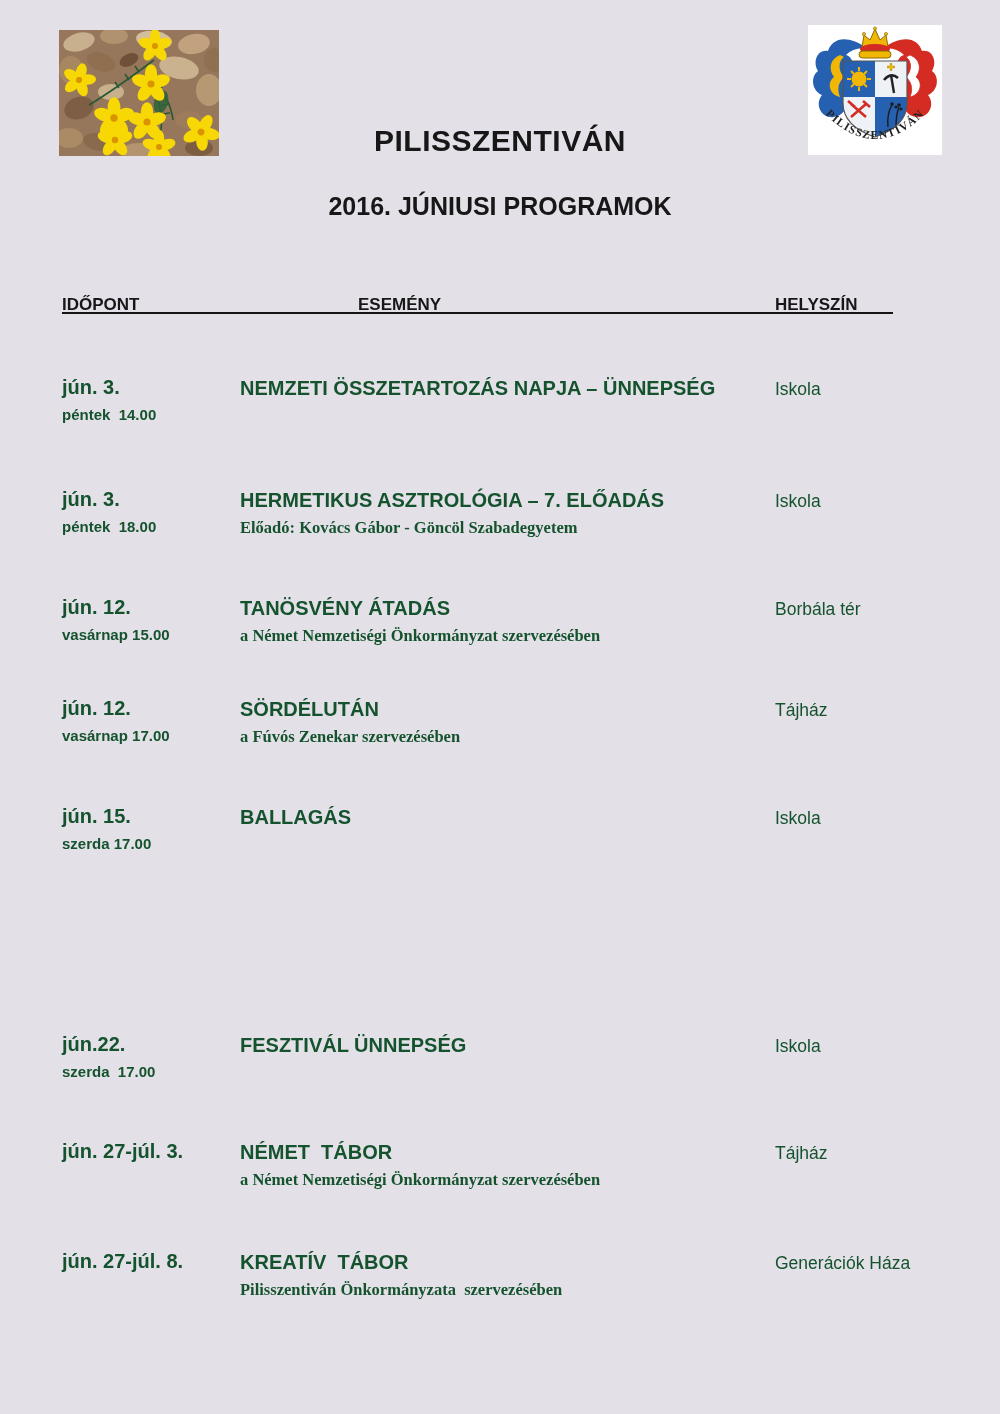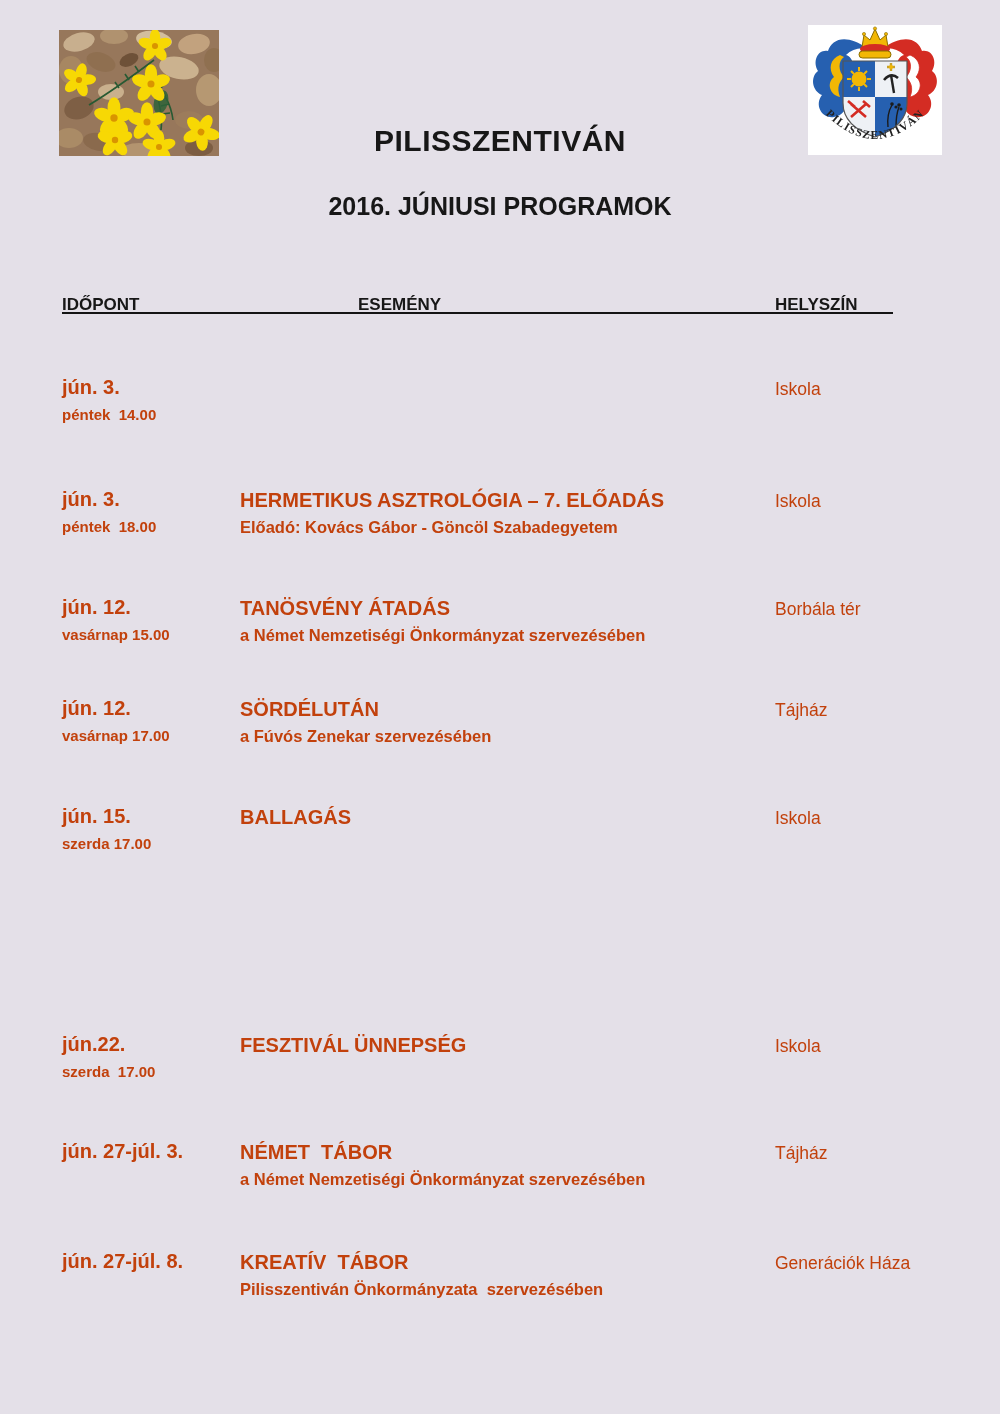--- a/index.html
+++ b/index.html
@@ -35,25 +35,25 @@
   .flower-photo { top: 30px; left: 59px; width: 160px; height: 126px; }
   .crest { top: 25px; left: 808px; width: 134px; height: 130px; }
 
   .col-head { top: 295px; font-size: 17px; font-weight: 700; }
   .col-head.time { left: 62px; text-align: right; }
   .col-head.event { left: 358px; }
   .col-head.loc { left: 775px; text-align: right; }
   .head-rule { top: 312px; left: 62px; width: 831px; height: 2px; background: #141414; }
 
   .row { left: 0; width: 1000px; height: 80px; }
-  .cell { position: absolute; white-space: pre; color: #c2410c; }
+  .cell { position: absolute; white-space: pre; color: #14532d; }
   .cell.date     { left: 62px;  top: 0;    font-size: 20px;   font-weight: 700; }
   .cell.date-sub { left: 62px;  top: 30px; font-size: 15px;   font-weight: 700; }
   .cell.title    { left: 240px; top: 1px;  font-size: 20px;   font-weight: 700; }
-  .cell.subtitle { left: 240px; top: 30px; font-size: 16.5px; font-weight: 700; }
+  .cell.subtitle { left: 240px; top: 30px; font-size: 16.5px; font-weight: 700; font-family: Liberation Serif, serif; }
   .cell.loc      { left: 775px; top: 3px;  font-size: 17.5px; font-weight: 400; }
   .row.big .cell.title    { font-size: 25px; top: -3px; }
   .row.big .cell.subtitle { top: 33px; }
 </style>
 </head>
 <body>
 
 <div class="page">
 
   <svg class="abs flower-photo" viewBox="0 0 160 126" role="img">
@@ -177,20 +177,21 @@
   <div class="abs txt doc-subtitle">2016. JÚNIUSI PROGRAMOK</div>
 
   <div class="abs txt col-head time">IDŐPONT</div>
   <div class="abs txt col-head event">ESEMÉNY</div>
   <div class="abs txt col-head loc">HELYSZÍN</div>
   <div class="abs head-rule"></div>
 
   <div class="abs row" style="top:376px">
     <div class="cell date">jún. 3.</div>
     <div class="cell date-sub">péntek  14.00</div>
+    <div class="cell title">NEMZETI ÖSSZETARTOZÁS NAPJA – ÜNNEPSÉG</div>
     <div class="cell subtitle"></div>
     <div class="cell loc">Iskola</div>
   </div>
 
   <div class="abs row" style="top:488px">
     <div class="cell date">jún. 3.</div>
     <div class="cell date-sub">péntek  18.00</div>
     <div class="cell title">HERMETIKUS ASZTROLÓGIA – 7. ELŐADÁS</div>
     <div class="cell subtitle">Előadó: Kovács Gábor - Göncöl Szabadegyetem</div>
     <div class="cell loc">Iskola</div>

